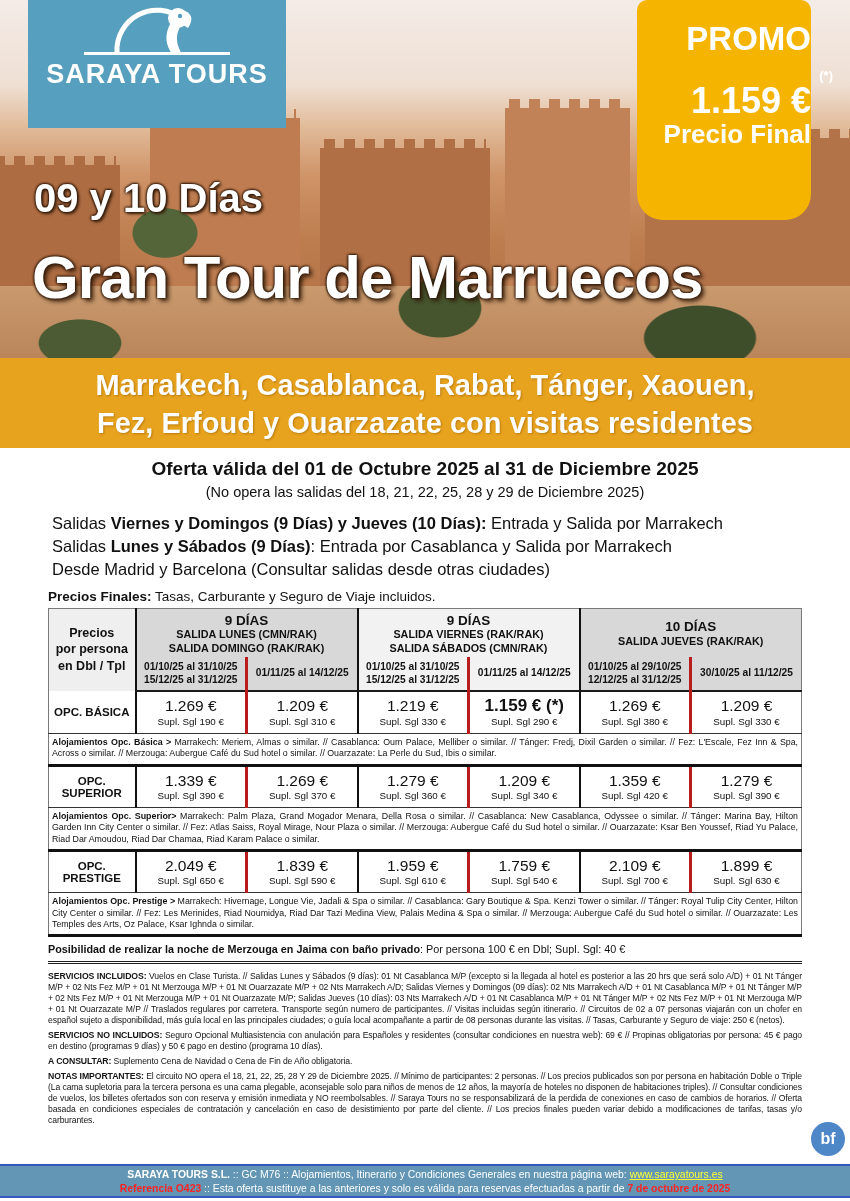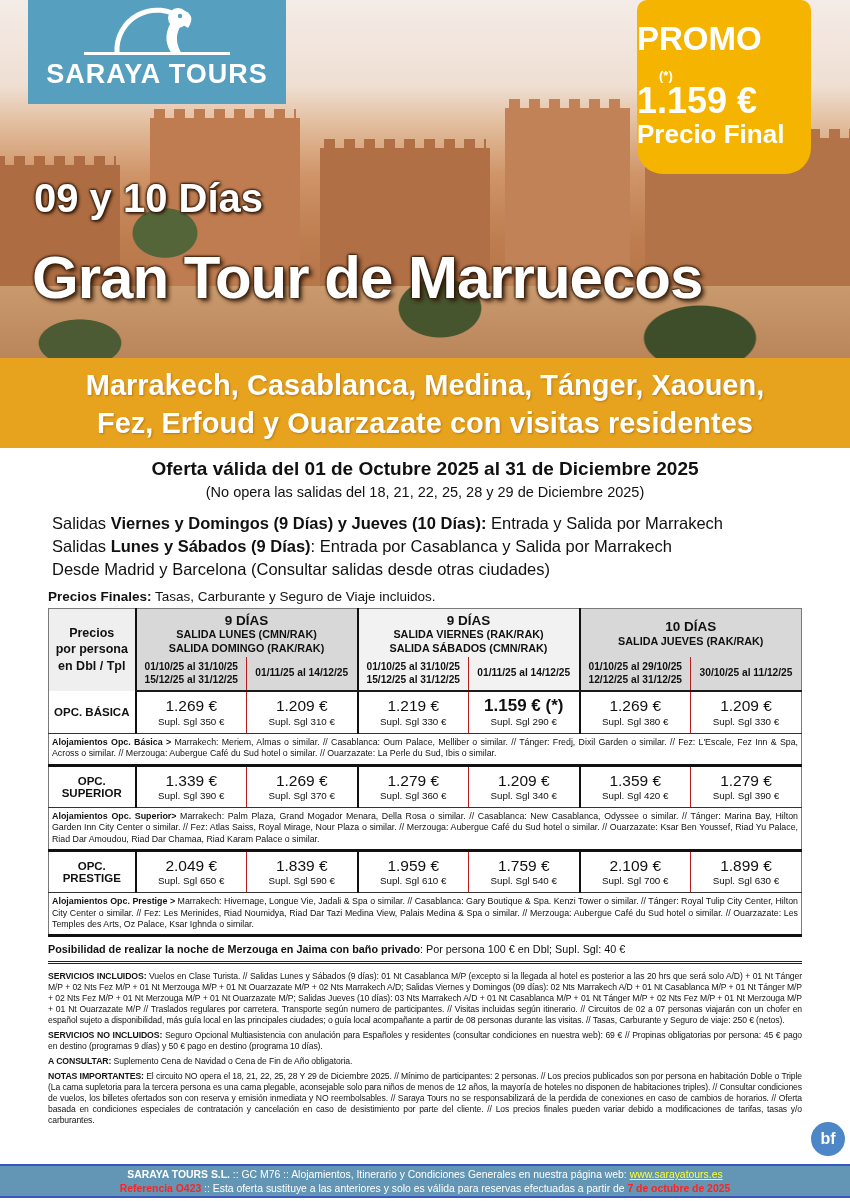--- a/index.html
+++ b/index.html
@@ -21,28 +21,28 @@
   .hero .ground { position:absolute; left:0; bottom:0; width:100%; height:72px;
     background:linear-gradient(180deg,#c99a6e 0,#ba855a 100%); }
   .hero .palms { position:absolute; left:0; bottom:0; width:100%; height:170px;
     background:
       radial-gradient(ellipse 55px 42px at 165px 45px, #55653a 0 58%, transparent 60%),
       radial-gradient(ellipse 70px 50px at 440px 120px, #46552e 0 58%, transparent 60%),
       radial-gradient(ellipse 95px 55px at 700px 150px, #3e4d2a 0 58%, transparent 60%),
       radial-gradient(ellipse 70px 40px at 80px 155px, #4c5b33 0 58%, transparent 60%); }
 
   
-  .logo-box { position:absolute; left:28px; top:0; width:258px; height:104px; background:#579fbe;
+  .logo-box { position:absolute; left:28px; top:0; width:258px; height:128px; background:#579fbe;
     display:flex; flex-direction:column; align-items:center; justify-content:flex-start; }
   .logo-box svg { display:block; margin-top:2px; }
   .logo-text { color:#fff; font-weight:bold; font-size:27px; letter-spacing:1px; line-height:1; margin-top:1px; }
 
   
-  .promo { position:absolute; left:637px; top:0; width:174px; height:174px; background:#f5b400;
-    border-radius:10px 10px 26px 26px; text-align:left; color:#fff; padding-top:22px; }
+  .promo { position:absolute; left:637px; top:0; width:174px; height:220px; background:#f5b400;
+    border-radius:10px 10px 26px 26px; text-align:right; color:#fff; padding-top:22px; }
   .promo .p-label { font-size:33px; font-weight:bold; line-height:1; }
   .promo .p-ast { font-size:13px; font-weight:bold; line-height:1; margin-top:14px; transform:translateX(22px); }
   .promo .p-price { font-size:36px; font-weight:bold; line-height:1.05; }
   .promo .p-note { font-size:26px; font-weight:bold; line-height:1.1; }
 
   
   .h-duration { position:absolute; left:34px; top:178px; color:#fff; font-weight:bold; font-size:40px; line-height:1;
     text-shadow:2px 2px 3px rgba(45,22,6,.9), -1px -1px 2px rgba(45,22,6,.65), 1px -1px 2px rgba(45,22,6,.65), -1px 1px 2px rgba(45,22,6,.65); }
   .h-title { position:absolute; left:32px; top:248px; color:#fff; font-weight:bold; font-size:60px; line-height:1; letter-spacing:-1px;
     text-shadow:3px 3px 4px rgba(45,22,6,.9), -1px -1px 2px rgba(45,22,6,.65), 1px -1px 2px rgba(45,22,6,.65), -1px 1px 2px rgba(45,22,6,.65); }
@@ -64,21 +64,21 @@
   th,td { padding:0; }
   th.corner { background:#efefef; font-weight:bold; font-size:12.5px; line-height:1.35; white-space:pre-line; vertical-align:middle; }
   th.grp { background:#d8d8d8; vertical-align:middle; padding:4px 2px 2px; }
   th.grp.g2 { background:#f2f2f2; }
   .gt { font-size:13.5px; font-weight:bold; line-height:1.15; text-align:center; }
   .gs { font-size:10.8px; font-weight:bold; line-height:1.25; text-align:center; }
   tr.dates th { height:34px; font-size:10.2px; font-weight:bold; line-height:1.25; white-space:pre-line;
     vertical-align:middle; text-align:center; border-bottom:2px solid #1a1a1a; }
   tr.dates th.bg1 { background:#d8d8d8; }
   tr.dates th.bg2 { background:#f2f2f2; }
-  .bl1 { border-left:1px solid #b91c1c; }
+  .bl1 { border-left:3px solid #b91c1c; }
   .bl2 { border-left:2px solid #111;margin-top:8px; }
   tr.price-row td { height:42px; text-align:center; vertical-align:middle; border-bottom:1px solid #333; }
   td.rlabel { font-weight:bold; font-size:11.5px; }
   .pr { font-size:15.5px; line-height:1.1; }
   .su { font-size:9.8px; line-height:1.2; margin-top:1px; }
   td.promo-cell .pr { font-size:17px; font-weight:bold; }
   tr.note-row td { border-bottom:3px solid #111; font-size:8.8px; line-height:1.3; text-align:justify; padding:3px 3px 4px; }
   tr.note-row b { font-size:8.9px; }
 
   .jaima { font-size:10.8px; padding:5px 0 4px; line-height:1.3; }
@@ -129,21 +129,21 @@
       <div class="p-ast">(*)</div>
       <div class="p-price">1.159 €</div>
       <div class="p-note">Precio Final</div>
     </div>
 
     <div class="h-duration">09 y 10 Días</div>
     <div class="h-title">Gran Tour de Marruecos</div>
   </div>
 
   <div class="route-band">
-    <div>Marrakech, Casablanca, Medina, Tánger, Xaouen,</div>
+    <div>Marrakech, Casablanca, Rabat, Tánger, Xaouen,</div>
     <div>Fez, Erfoud y Ouarzazate con visitas residentes</div>
   </div>
 
   <div class="content">
 
     <div class="offer-validity">Oferta válida del 01 de Octubre 2025 al 31 de Diciembre 2025</div>
     <div class="offer-exception">(No opera las salidas del 18, 21, 22, 25, 28 y 29 de Diciembre 2025)</div>
 
     <div class="salidas">
       <div><span>Salidas </span><b>Viernes y Domingos (9 Días) y Jueves (10 Días):</b><span> Entrada y Salida por Marrakech</span></div>
@@ -193,21 +193,21 @@
           <th class="bg1 bl2">01/10/25 al 29/10/25
 12/12/25 al 31/12/25</th>
           <th class="bg1 bl1">30/10/25 al 11/12/25</th>
         </tr>
       </thead>
       <tbody>
         <tr class="price-row">
           <td class="rlabel">OPC. BÁSICA</td>
           <td class="bl2">
               <div class="pr">1.269 €</div>
-              <div class="su">Supl. Sgl 350 €</div>
+              <div class="su">Supl. Sgl 190 €</div>
             </td>
           <td class="bl1">
               <div class="pr">1.209 €</div>
               <div class="su">Supl. Sgl 310 €</div>
             </td>
           <td class="bl2">
               <div class="pr">1.219 €</div>
               <div class="su">Supl. Sgl 330 €</div>
             </td>
           <td class="bl1 promo-cell">

